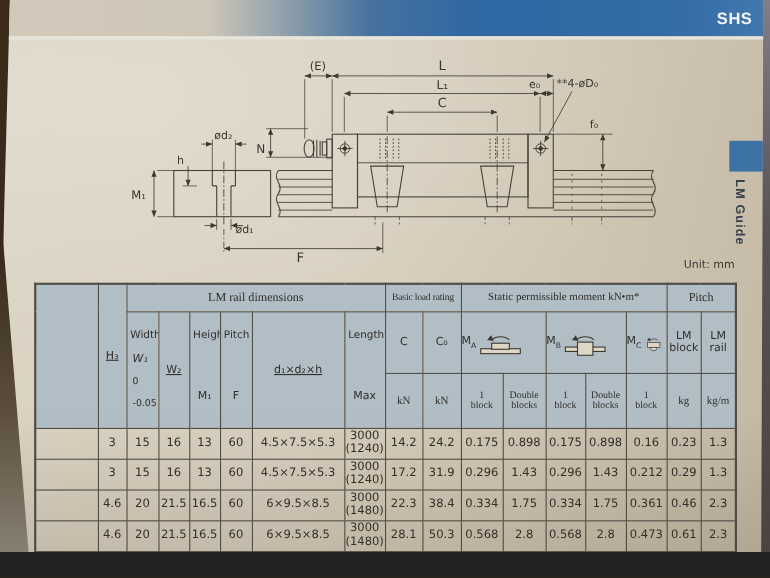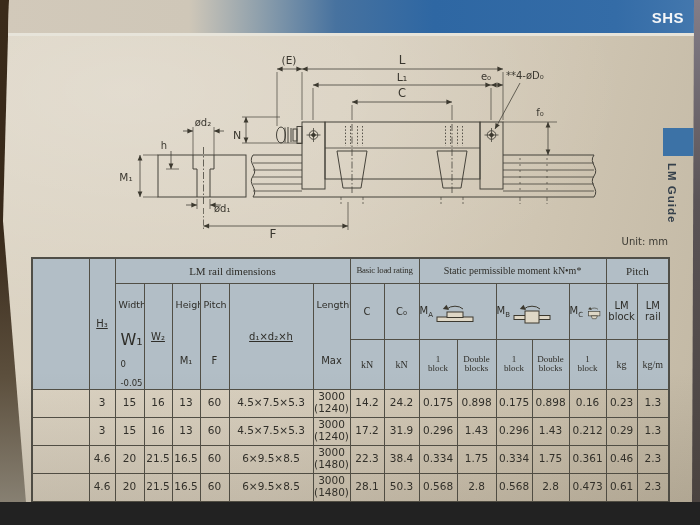--- a/index.html
+++ b/index.html
@@ -39,24 +39,24 @@
     padding:0;overflow:hidden;white-space:pre-line;line-height:1.1;}
   #spec-table{border:2px solid #4f4e47;}
   .hc{background:#b2bec6;font-size:10px;}
   tr.hr1{height:25px;} tr.hr2{height:44px;} tr.hr3{height:43px;font-family:Liberation Serif, serif;}
   tbody tr{height:28px;font-size:10.5px;}
   .grp{font-size:11px;font-family:Liberation Serif, serif;}
   .grp.small{font-size:8.8px;letter-spacing:-0.2px;}
   .grp.med{font-size:10px;margin-left:23px;}
   .vb{vertical-align:bottom;padding-bottom:12px;text-decoration:underline;}
   .tall .top{padding-top:5px;font-size:9.5px;text-align:left;padding-left:3px;}
-  .tallbox{display:flex;flex-direction:column;justify-content:space-between;height:83px;gap:10px;}
+  .tallbox{display:flex;flex-direction:column;justify-content:space-between;height:83px;}
   .botpad{padding-bottom:12px;}
   .tol{font-size:8.5px;line-height:1.05;}
-  .w1line{font-size:16px;line-height:1.1;}
+  .w1line{font-size:10px;line-height:1.1;font-style:italic;}
   .botstack{padding-bottom:3px;text-align:left;padding-left:5px;}
   .small9{font-size:9px;line-height:1.1;}
   .micell{vertical-align:middle;}
   .mibox{display:flex;flex-direction:row;align-items:center;justify-content:flex-start;gap:0;}
   .mlab{font-size:10px;line-height:1;padding-top:2px;}
   .mlab sub{font-size:7px;}
   .mi{display:block;}
 </style>
 </head>
 <body>

